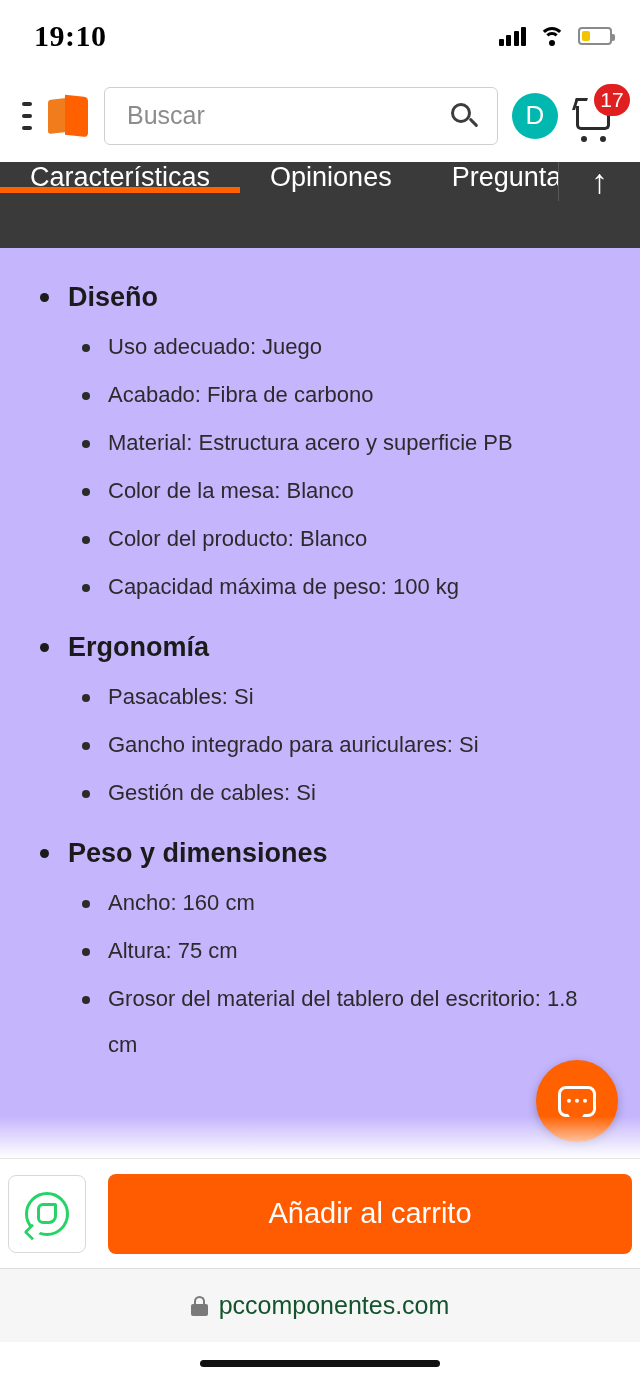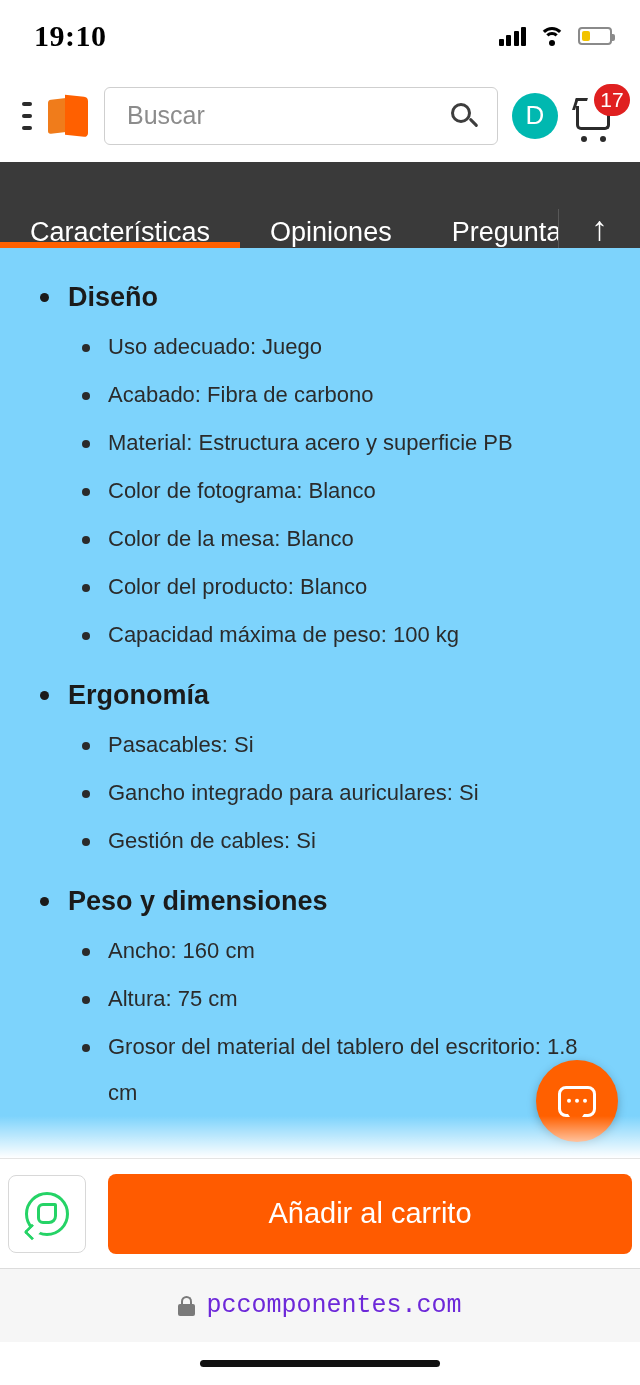--- a/index.html
+++ b/index.html
@@ -162,21 +162,21 @@
     position:absolute; right: -8px; top: -8px;
     min-width: 36px; height: 32px; padding: 0 6px;
     background: #e02020; color:#fff; border-radius: 16px;
     font-size: 21px; display:flex; align-items:center; justify-content:center;
   }
 
   
   .tabbar {
     height: 86px; flex: 0 0 86px;
     background: #3a3a3a;
-    display: flex; align-items: flex-end;
+    display: flex; align-items: flex-start;
     position: relative;
     overflow: hidden;
   }
   .tabs { display: flex; align-items: stretch; flex: 1 1 auto; overflow:hidden; }
   .tab {
     display: flex; align-items: center; justify-content: center;
     padding: 0 30px;
     color: #ffffff;
     font-size: 27px;
     white-space: nowrap;
@@ -191,21 +191,21 @@
     flex: 0 0 82px;
     border-left: 1px solid #585858;
     display: flex; align-items: center; justify-content: center;
     color: #fff; font-size: 34px;
   }
 
   
   .content {
     flex: 1 1 auto;
     overflow: hidden;
-    background: #7dd3fc;
+    background: #c4b5fd;
     padding: 26px 30px 0 30px;
     position: relative;
   }
   ul.spec { list-style: none; }
   li.group {
     position: relative;
     padding-left: 38px;
     margin-bottom: 14px;
   }
   li.group > .glabel {
@@ -328,21 +328,21 @@
     width: 17px; height: 20px; position: relative;
   }
   .lock .shackle {
     position:absolute; left:3px; top:0; width: 11px; height: 9px;
     border: 2.5px solid #7a7a7a; border-bottom: none; border-radius: 6px 6px 0 0;
   }
   .lock .bodyl {
     position:absolute; left:0; bottom:0; width: 17px; height: 12px;
     background:#7a7a7a; border-radius: 2px;
   }
-  .url-text { font-size: 25px; color: #6d28d9; font-family: Liberation Mono, monospace; }
+  .url-text { font-size: 25px; color: #14532d; }
 
   .homebar-wrap {
     flex: 0 0 43px;
     background: #ffffff;
     display:flex; align-items:center; justify-content:center;
   }
   .homebar {
     width: 240px; height: 7px; border-radius: 4px; background: #111;
   }
 </style>
@@ -409,21 +409,20 @@
 
   <div class="content">
     <ul class="spec">
 
       <li class="group">
         <div class="glabel">Diseño</div>
         <ul class="sub">
           <li>Uso adecuado: Juego</li>
           <li>Acabado: Fibra de carbono</li>
           <li>Material: Estructura acero y superficie PB</li>
-          <li>Color de fotograma: Blanco</li>
           <li>Color de la mesa: Blanco</li>
           <li>Color del producto: Blanco</li>
           <li>Capacidad máxima de peso: 100 kg</li>
         </ul>
       </li>
 
       <li class="group">
         <div class="glabel">Ergonomía</div>
         <ul class="sub">
           <li>Pasacables: Si</li>

